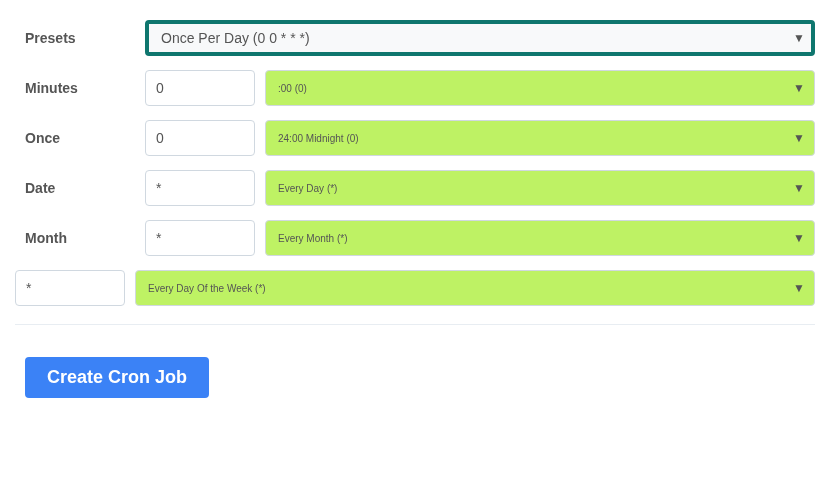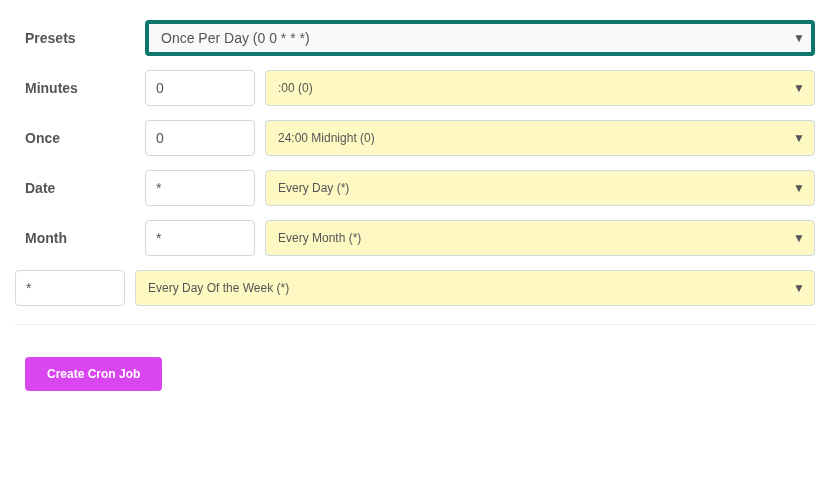--- a/index.html
+++ b/index.html
@@ -48,23 +48,23 @@
     .form-select-wrap {
       position: relative;
       flex: 1;
     }
     .form-select {
       width: 100%;
       height: 36px;
       border: 1px solid #d0d8e0;
       border-radius: 4px;
       padding: 0 36px 0 12px;
-      font-size: 12px;
+      font-size: 10px;
       color: #555;
-      background: #fef9c3;
+      background: #bef264;
       appearance: none;
       -webkit-appearance: none;
       cursor: pointer;
       outline: none;
     }
     .select-arrow {
       position: absolute;
       right: 10px;
       top: 50%;
       transform: translateY(-50%);
@@ -97,26 +97,26 @@
       border-radius: 4px;
       padding: 0 12px;
       font-size: 14px;
       color: #555;
       background: #fff;
       outline: none;
     }
     .btn-create {
       margin-top: 16px;
       margin-left: 10px;
-      background: #d946ef;
+      background: #3b82f6;
       color: #fff;
       border: none;
       border-radius: 4px;
       padding: 10px 22px;
-      font-size: 12px;
+      font-size: 18px;
       cursor: pointer;
       font-weight: 600;
     }
     .divider {
       border: none;
       border-top: 1px solid #e8edf2;
       margin: 18px 0 16px 0;
     }
   </style>
 </head>

